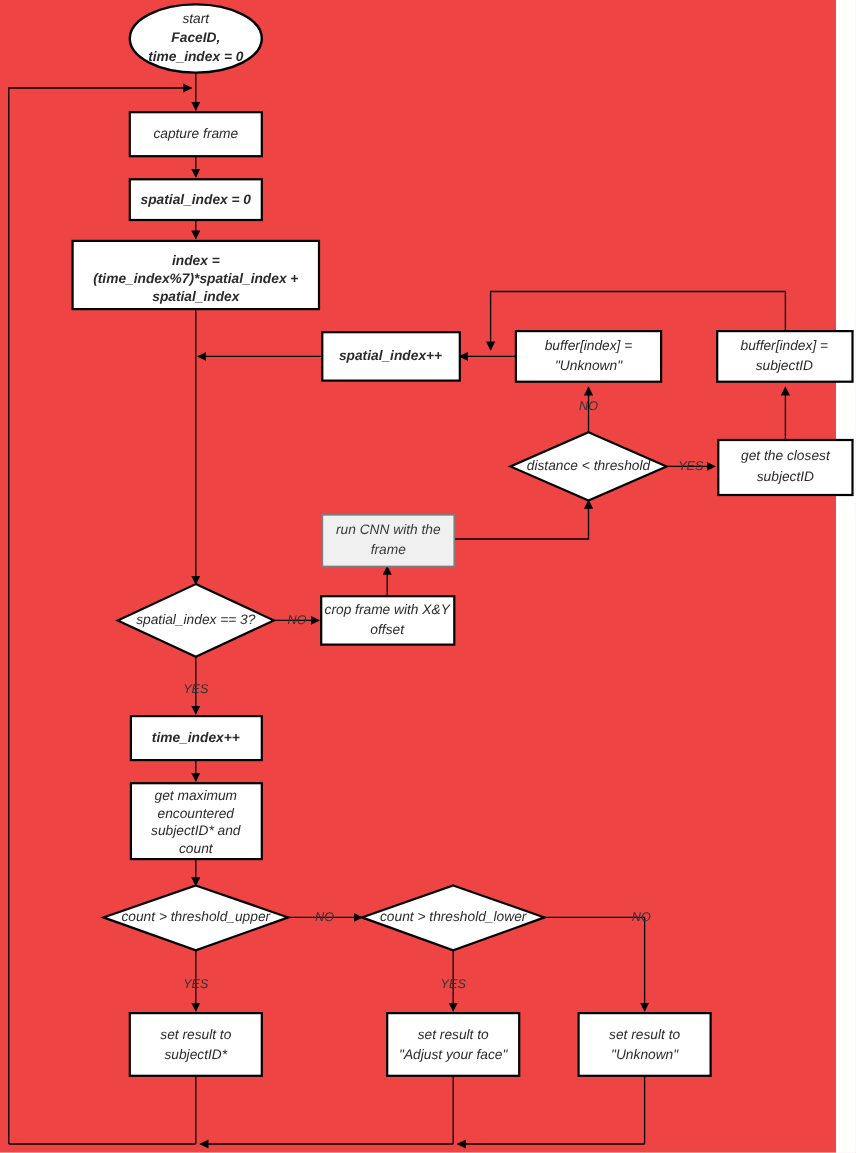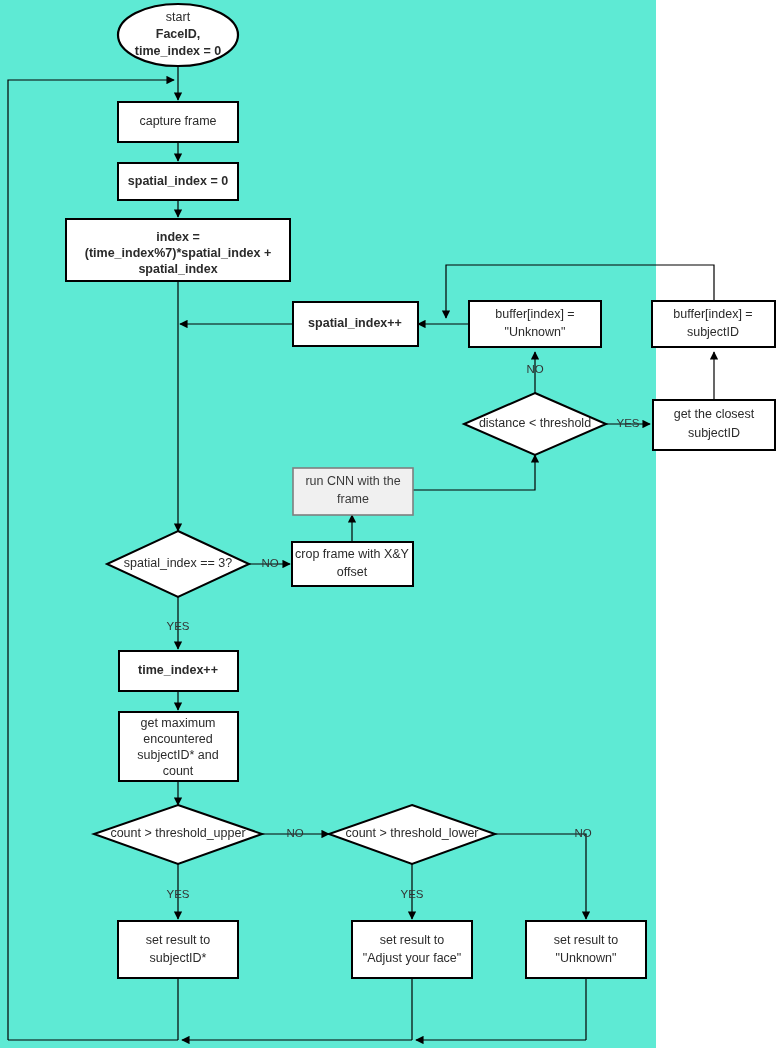--- a/index.html
+++ b/index.html
@@ -2,24 +2,25 @@
 <html><head>
 <meta charset="utf-8">
 <style>
   html, body {
     margin: 0;
     padding: 0;
     background: #ffffff;
   }
   #canvas {
     position: relative;
-    width: 656px;
+    width: 760px;
     height: 1048px;
-    background: #5eead4;
+    background: #ef4444;
     font-family: "Liberation Sans", sans-serif;
+    font-style: italic;
   }
   svg.flow {
     position: absolute;
     left: 0;
     top: 0;
     width: 778px;
     height: 1048px;
   }
   .edge {
     stroke: #000000;

